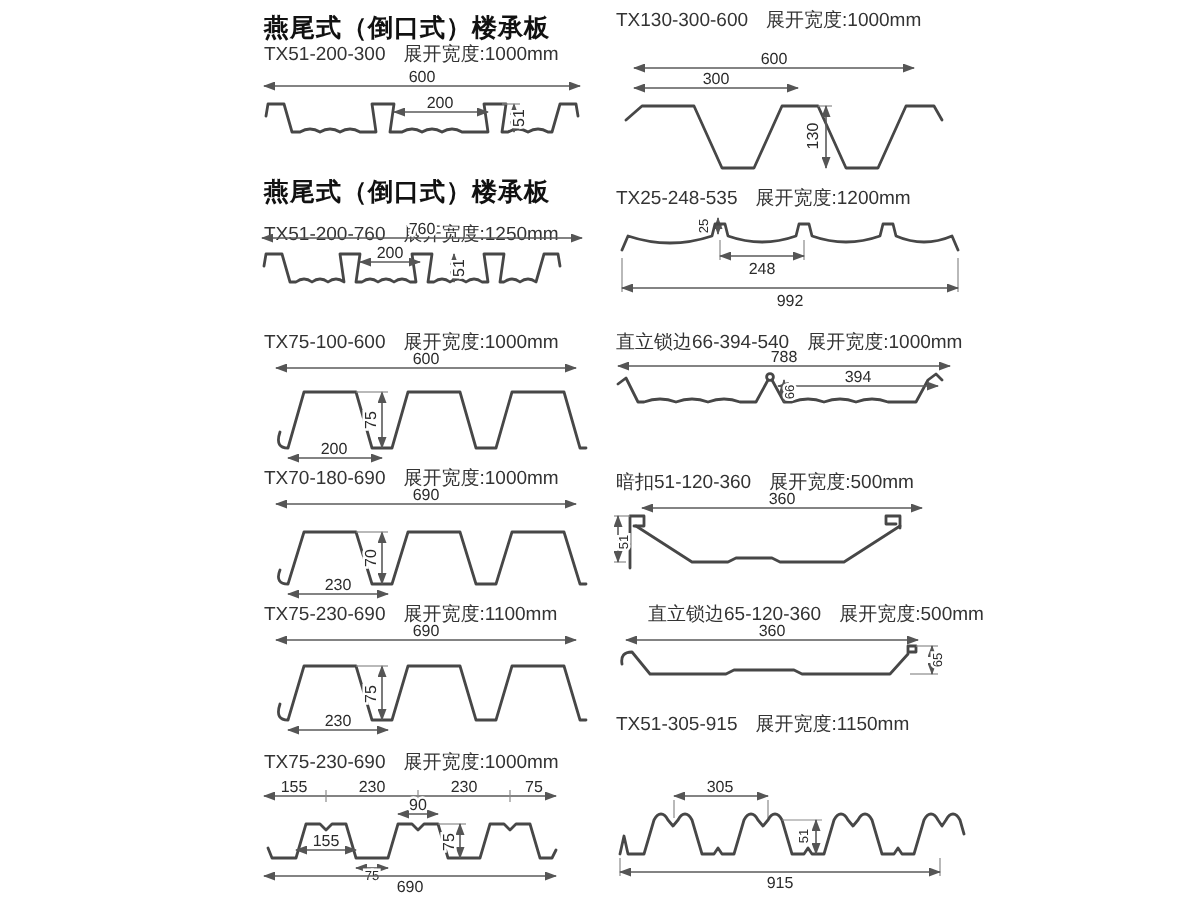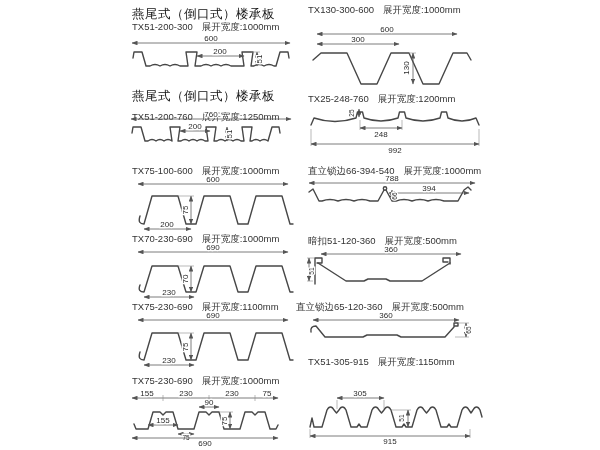--- a/index.html
+++ b/index.html
@@ -2,21 +2,21 @@
 <html><head>
 <meta charset="utf-8">
 <style>
   html,body{margin:0;padding:0;background:#e9e9e9;}
   #sheet{
     position:relative;width:600px;height:450px;background:#ffffff;
     font-family:"Liberation Sans",sans-serif;overflow:hidden;
   }
   .panel{position:absolute;}
   .heading{
-    position:absolute;font-size:12.5px;font-weight:normal;color:#111;
+    position:absolute;font-size:12.5px;font-weight:bold;color:#111;
     white-space:nowrap;letter-spacing:0.5px;
   }
   .sub{position:absolute;font-size:9.5px;color:#333;white-space:nowrap;}
   .sub .model{margin-right:9px;}
   svg{position:absolute;overflow:visible;}
   .prof{fill:none;stroke:#474747;stroke-width:1.4;stroke-linejoin:round;stroke-linecap:round;}
   .dim{stroke:#5a5a5a;stroke-width:0.8;fill:none;}
   .wit{stroke:#8a8a8a;stroke-width:0.6;fill:none;}
   .dlab{font-family:"Liberation Sans",sans-serif;font-size:8px;fill:#2b2b2b;
         text-anchor:middle;paint-order:stroke;stroke:#ffffff;stroke-width:2.5px;}
@@ -79,21 +79,21 @@
       <line class="dim" x1="61" y1="20" x2="61" y2="48" marker-start="url(#arr)" marker-end="url(#arr)"></line>
       <line class="wit" x1="48" y1="20" x2="64" y2="20"></line>
       <text class="dlab" transform="rotate(-90 58,34)" x="58" y="34">75</text>
       <line class="dim" x1="14" y1="53" x2="61" y2="53" marker-start="url(#arr)" marker-end="url(#arr)"></line>
       <text class="dlab" x="37" y="51">200</text>
     </svg>
   </div>
 
   <div class="panel">
     <div class="sub" style="left:132px;top:233px">
-      <span class="model">TX70-230-690</span><span>展开宽度:1000mm</span>
+      <span class="model">TX70-180-690</span><span>展开宽度:1000mm</span>
     </div>
     <svg style="left:130px;top:244px" width="166" height="58">
       <line class="dim" x1="8" y1="8" x2="158" y2="8" marker-start="url(#arr)" marker-end="url(#arr)"></line>
       <text class="dlab" x="83" y="6">690</text>
       <path class="prof" d="M10,41 c-2,5 0,7 4,7 l8,-26 h26 l8,26 h10 l8,-26 h26 l8,26 h10 l8,-26 h26 l8,26 h3"></path>
       <line class="dim" x1="61" y1="22" x2="61" y2="48" marker-start="url(#arr)" marker-end="url(#arr)"></line>
       <line class="wit" x1="48" y1="22" x2="64" y2="22"></line>
       <text class="dlab" transform="rotate(-90 58,35)" x="58" y="35">70</text>
       <line class="dim" x1="14" y1="53" x2="64" y2="53" marker-start="url(#arr)" marker-end="url(#arr)"></line>
       <text class="dlab" x="39" y="51">230</text>
@@ -155,21 +155,21 @@
       <text class="dlab" x="55" y="16">300</text>
       <path class="prof" d="M10,34 l8,-7 h26 l14,31 h16 l14,-31 h18 l14,31 h16 l14,-31 h14 l4,7"></path>
       <line class="wit" x1="106" y1="27" x2="113" y2="27"></line>
       <line class="dim" x1="110" y1="27" x2="110" y2="58" marker-start="url(#arr)" marker-end="url(#arr)"></line>
       <text class="dlab" transform="rotate(-90 106,42)" x="106" y="42">130</text>
     </svg>
   </div>
 
   <div class="panel">
     <div class="sub" style="left:308px;top:93px">
-      <span class="model">TX25-248-760</span><span>展开宽度:1200mm</span>
+      <span class="model">TX25-248-535</span><span>展开宽度:1200mm</span>
     </div>
     <svg style="left:303px;top:104px" width="180" height="52">
       <line class="dim" x1="56" y1="5" x2="56" y2="13" marker-start="url(#arr)" marker-end="url(#arr)"></line>
       <text class="dlab dlab-s" transform="rotate(-90 51,9)" x="51" y="9">25</text>
       <path class="prof" d="M8,21 l3,-7 q21,7 42,0 l1.5,-6 h5 l1.5,6 q17,6 34,0 l1.5,-6 h5 l1.5,6 q17,6 34,0 l1.5,-6 h5 l1.5,6 q14,6 28,0 l3,7"></path>
       <line class="wit" x1="57" y1="16" x2="57" y2="26"></line>
       <line class="wit" x1="99" y1="16" x2="99" y2="26"></line>
       <line class="dim" x1="57" y1="24" x2="99" y2="24" marker-start="url(#arr)" marker-end="url(#arr)"></line>
       <text class="dlab" x="78" y="33">248</text>
       <line class="wit" x1="8" y1="25" x2="8" y2="42"></line>
@@ -206,21 +206,21 @@
       <path class="prof" d="M15,17 L43,35 h18 l4,-2 h18 l4,2 h32 L147,17"></path>
       <path class="prof" d="M147,18 V12 h-7 v4 h5"></path>
       <line class="wit" x1="4" y1="12" x2="12" y2="12"></line>
       <line class="wit" x1="4" y1="35" x2="10" y2="35"></line>
       <line class="dim" x1="6" y1="12" x2="6" y2="35" marker-start="url(#arr)" marker-end="url(#arr)"></line>
       <text class="dlab dlab-s" transform="rotate(-90 11,25)" x="11" y="25">51</text>
     </svg>
   </div>
 
   <div class="panel">
-    <div class="sub" style="left:296px;top:301px">
+    <div class="sub" style="left:324px;top:301px">
       <span class="model">直立锁边65-120-360</span><span>展开宽度:500mm</span>
     </div>
     <svg style="left:303px;top:312px" width="180" height="42">
       <line class="dim" x1="10" y1="8" x2="156" y2="8" marker-start="url(#arr)" marker-end="url(#arr)"></line>
       <text class="dlab" x="83" y="6">360</text>
       <path class="prof" d="M8,20 q-1,-6 5,-6 l9,11 h38 l4,-2 h30 l4,2 h44 l9,-10 v-4 h4 v3 h-3"></path>
       <line class="wit" x1="155" y1="11" x2="166" y2="11"></line>
       <line class="wit" x1="152" y1="25" x2="166" y2="25"></line>
       <line class="dim" x1="163" y1="11" x2="163" y2="25" marker-start="url(#arr)" marker-end="url(#arr)"></line>
       <text class="dlab dlab-s" transform="rotate(-90 168,18)" x="168" y="18">65</text>

